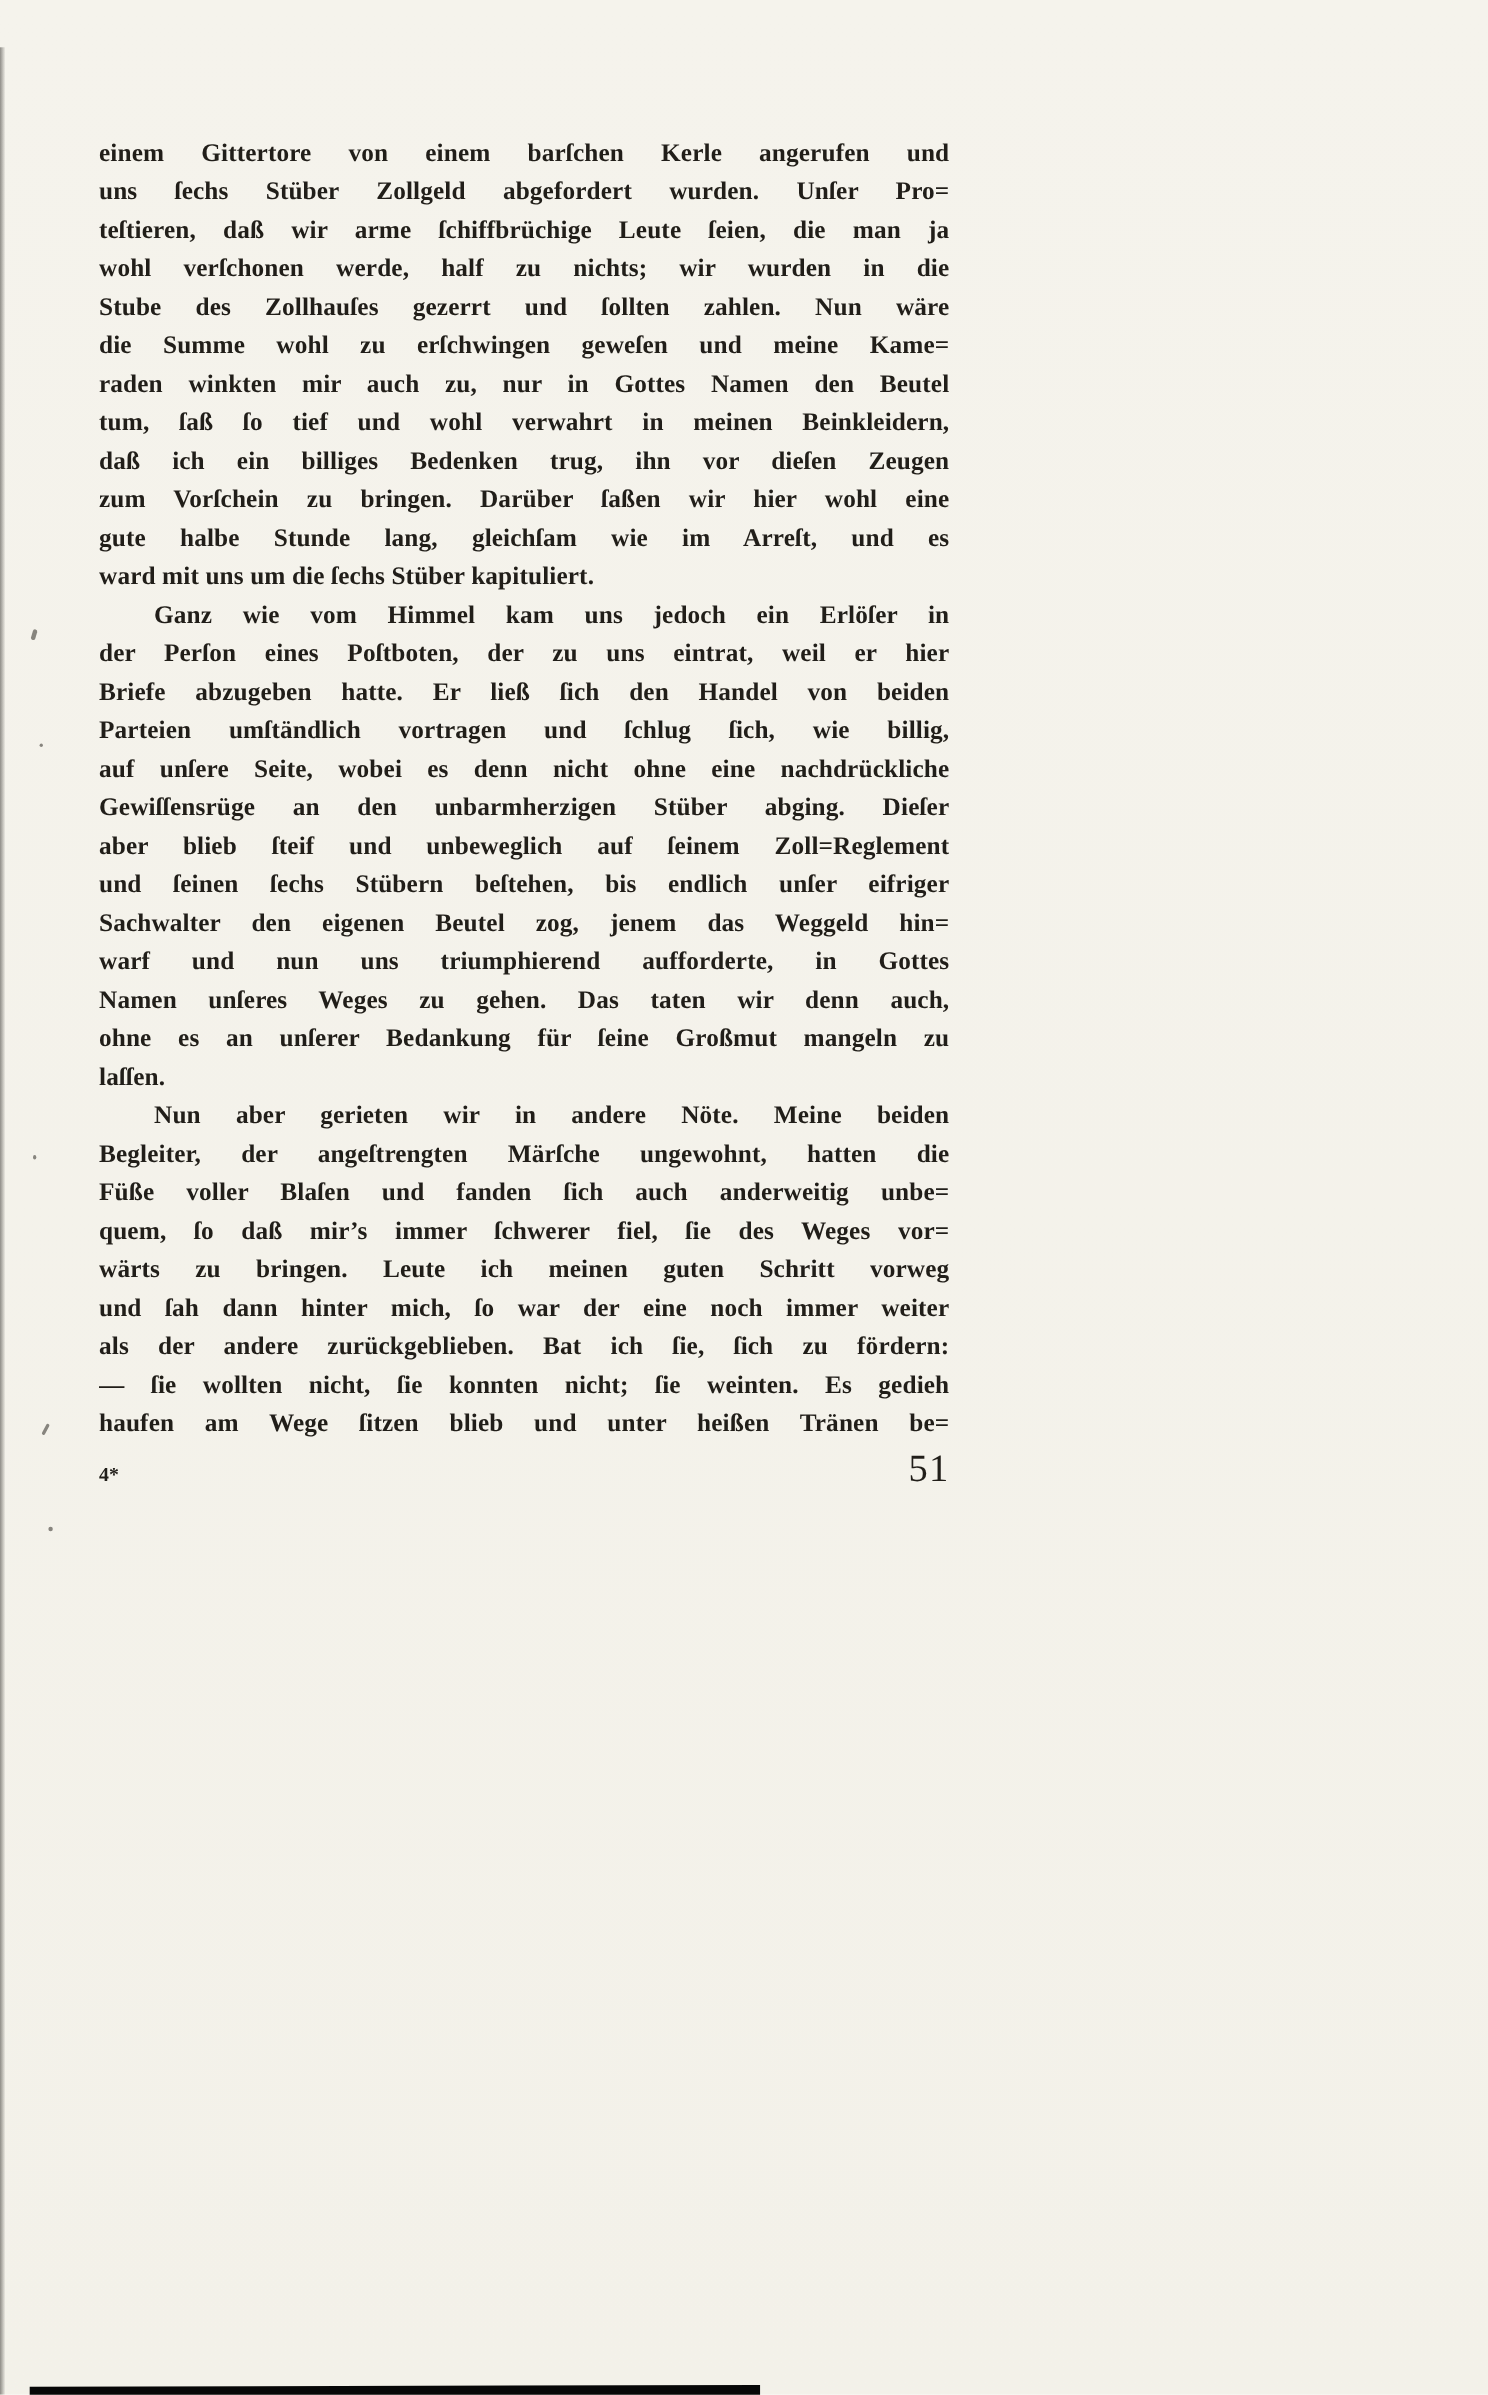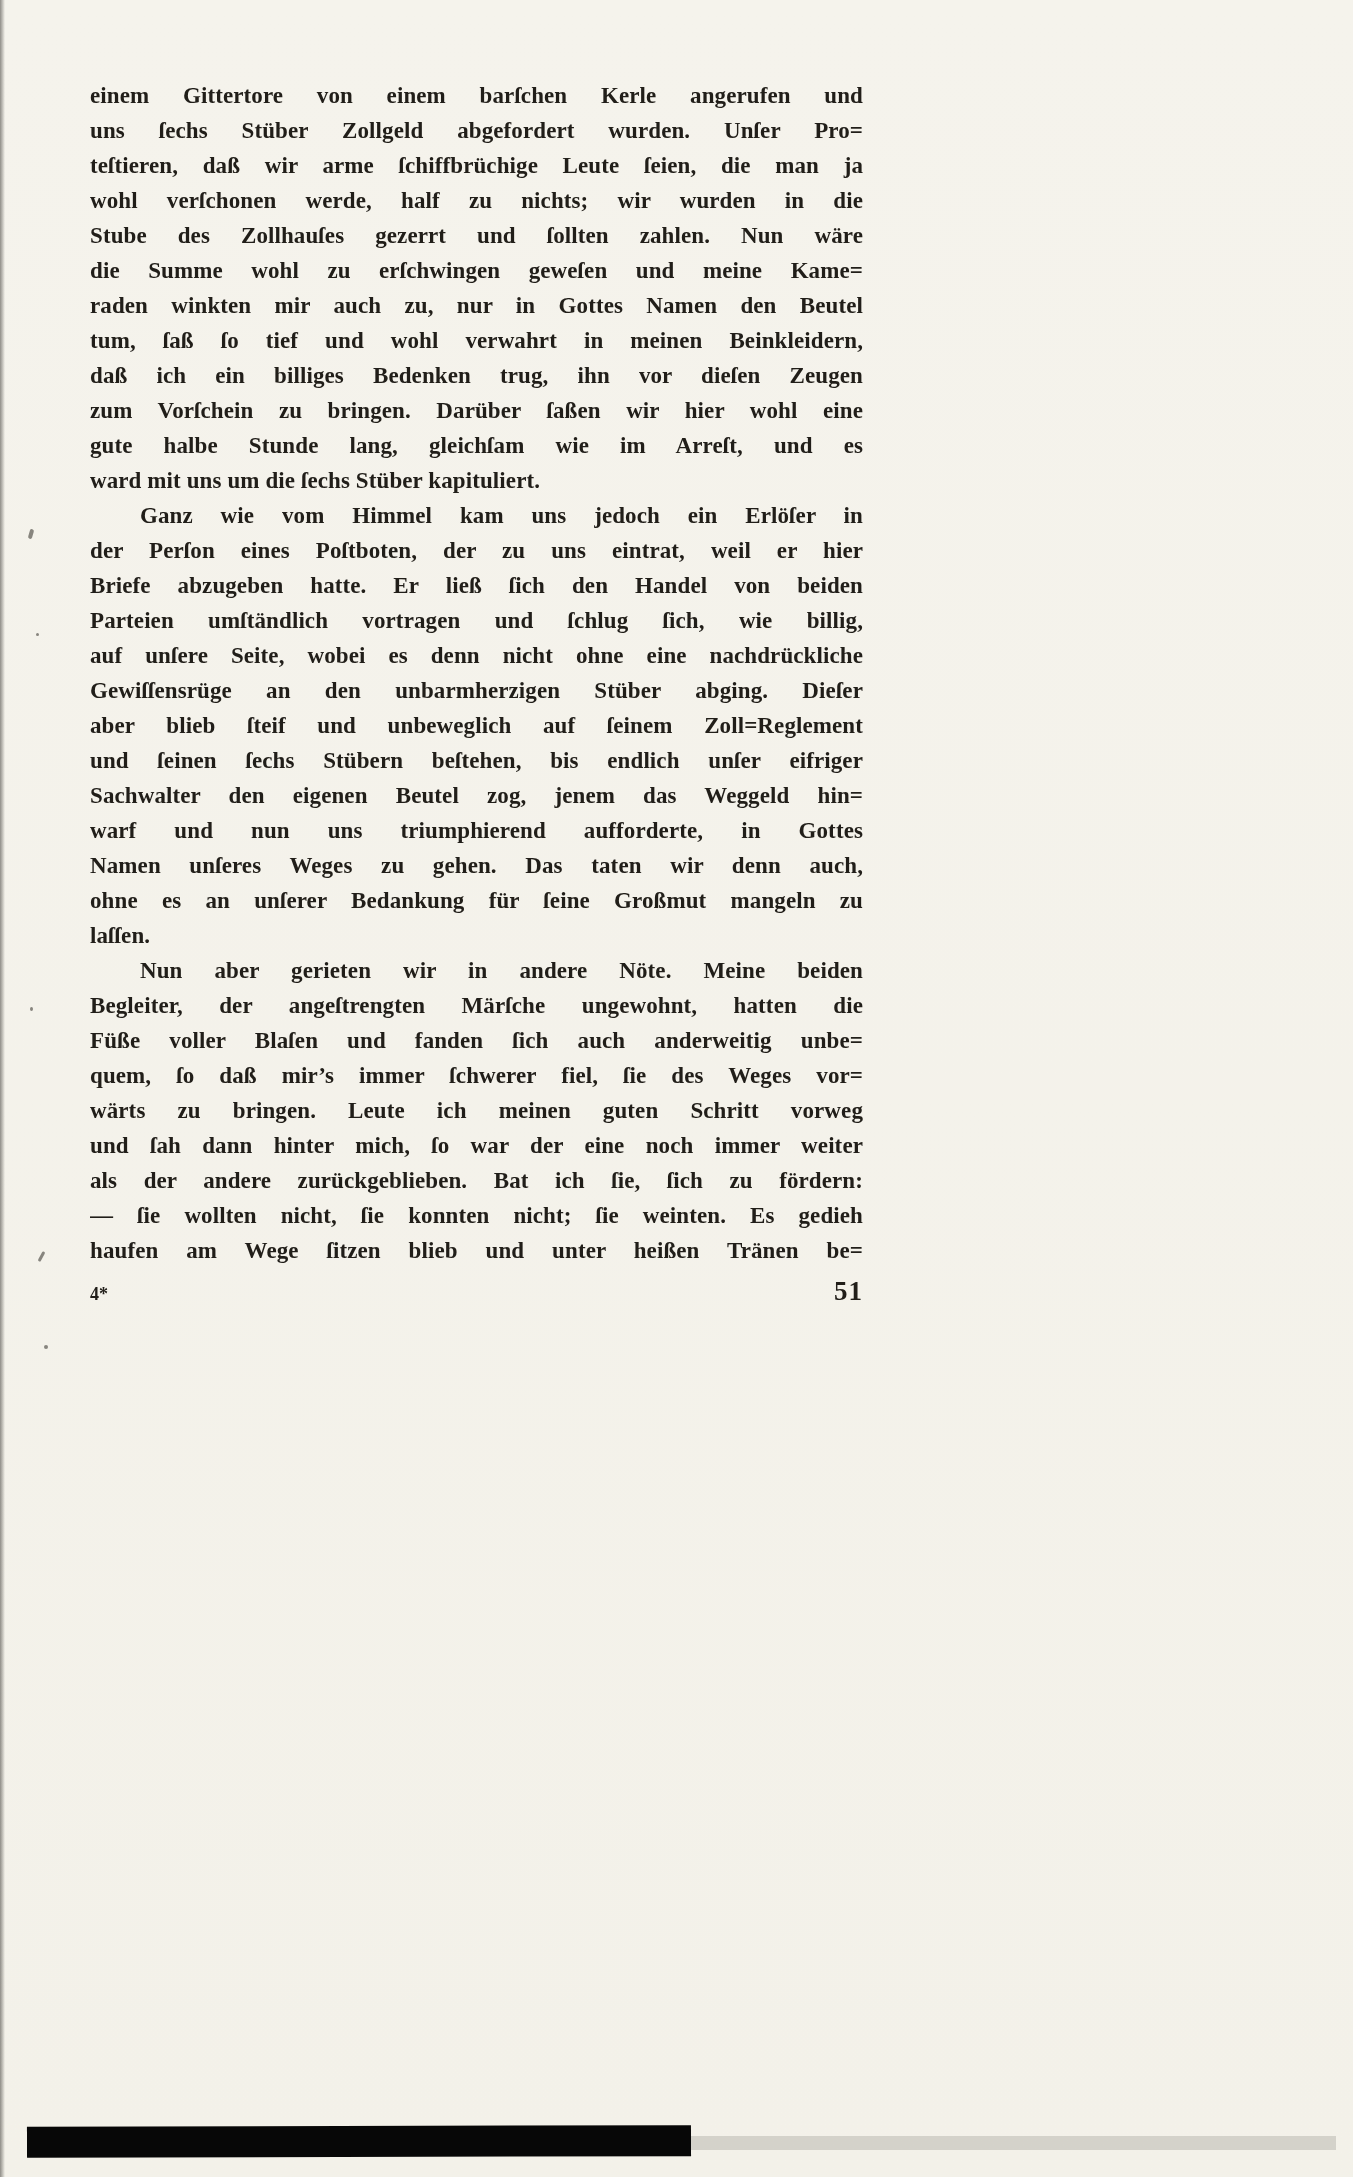--- a/index.html
+++ b/index.html
@@ -13,20 +13,21 @@
     width: 1353px;
     height: 2177px;
     position: relative;
     overflow: hidden;
     background: linear-gradient(180deg, var(--paper) 0%, #f3f1e9 100%);
     font-family: "Liberation Serif", "DejaVu Serif", serif;
   }
   .page {
     position: absolute;
     inset: 0;
+    margin-top: 43px;
   }
   
   .edge-left {
     position: absolute;
     left: 0; top: 0;
     width: 5px; height: 100%;
     background: linear-gradient(to right, rgba(20,18,15,0.45), rgba(20,18,15,0));
   }
   .text-block {
     position: absolute;
@@ -52,22 +53,22 @@
     display: flex;
     justify-content: space-between;
     align-items: baseline;
     margin-top: 6px;
   }
   .sig {
     font-size: 18px;
     font-weight: 700;
   }
   .pagenum {
-    font-size: 27px;
-    font-weight: 700;
+    font-size: 35px;
+    font-weight: 400;
     letter-spacing: 1px;
   }
   
   .bottom-bar {
     position: absolute;
     left: 27px;
     top: 2126px;
     width: 664px;
     height: 31px;
     background: var(--bar);

